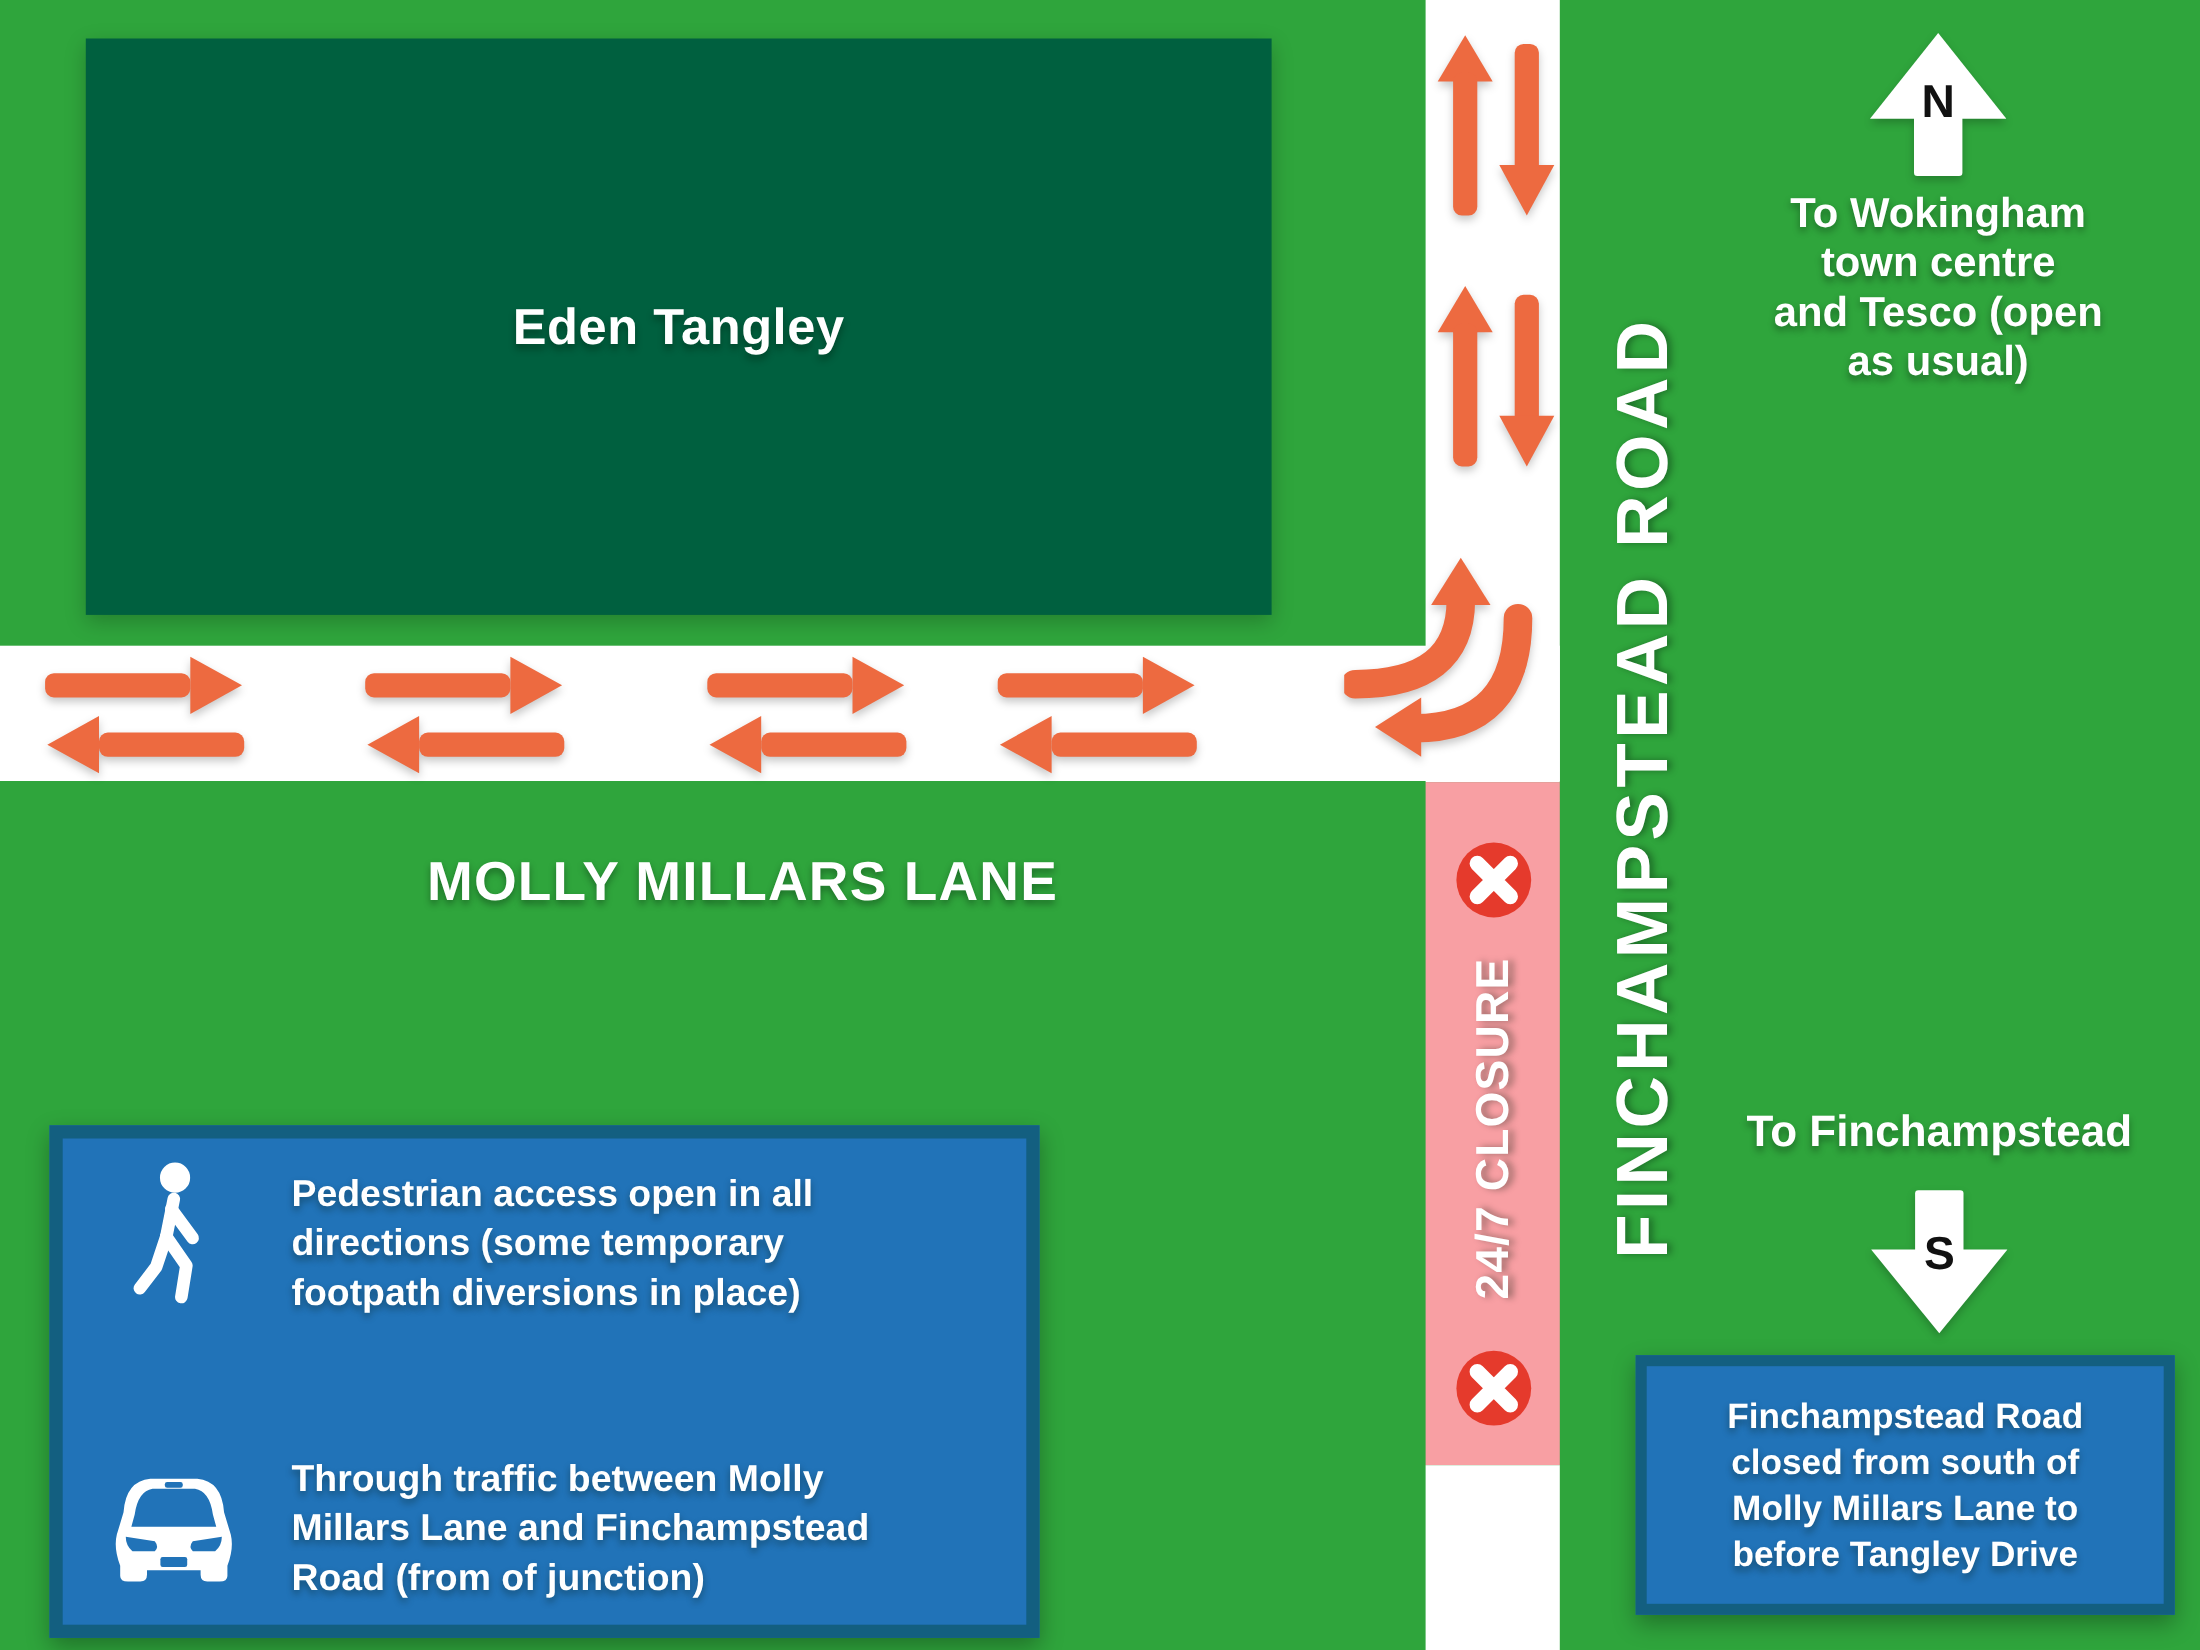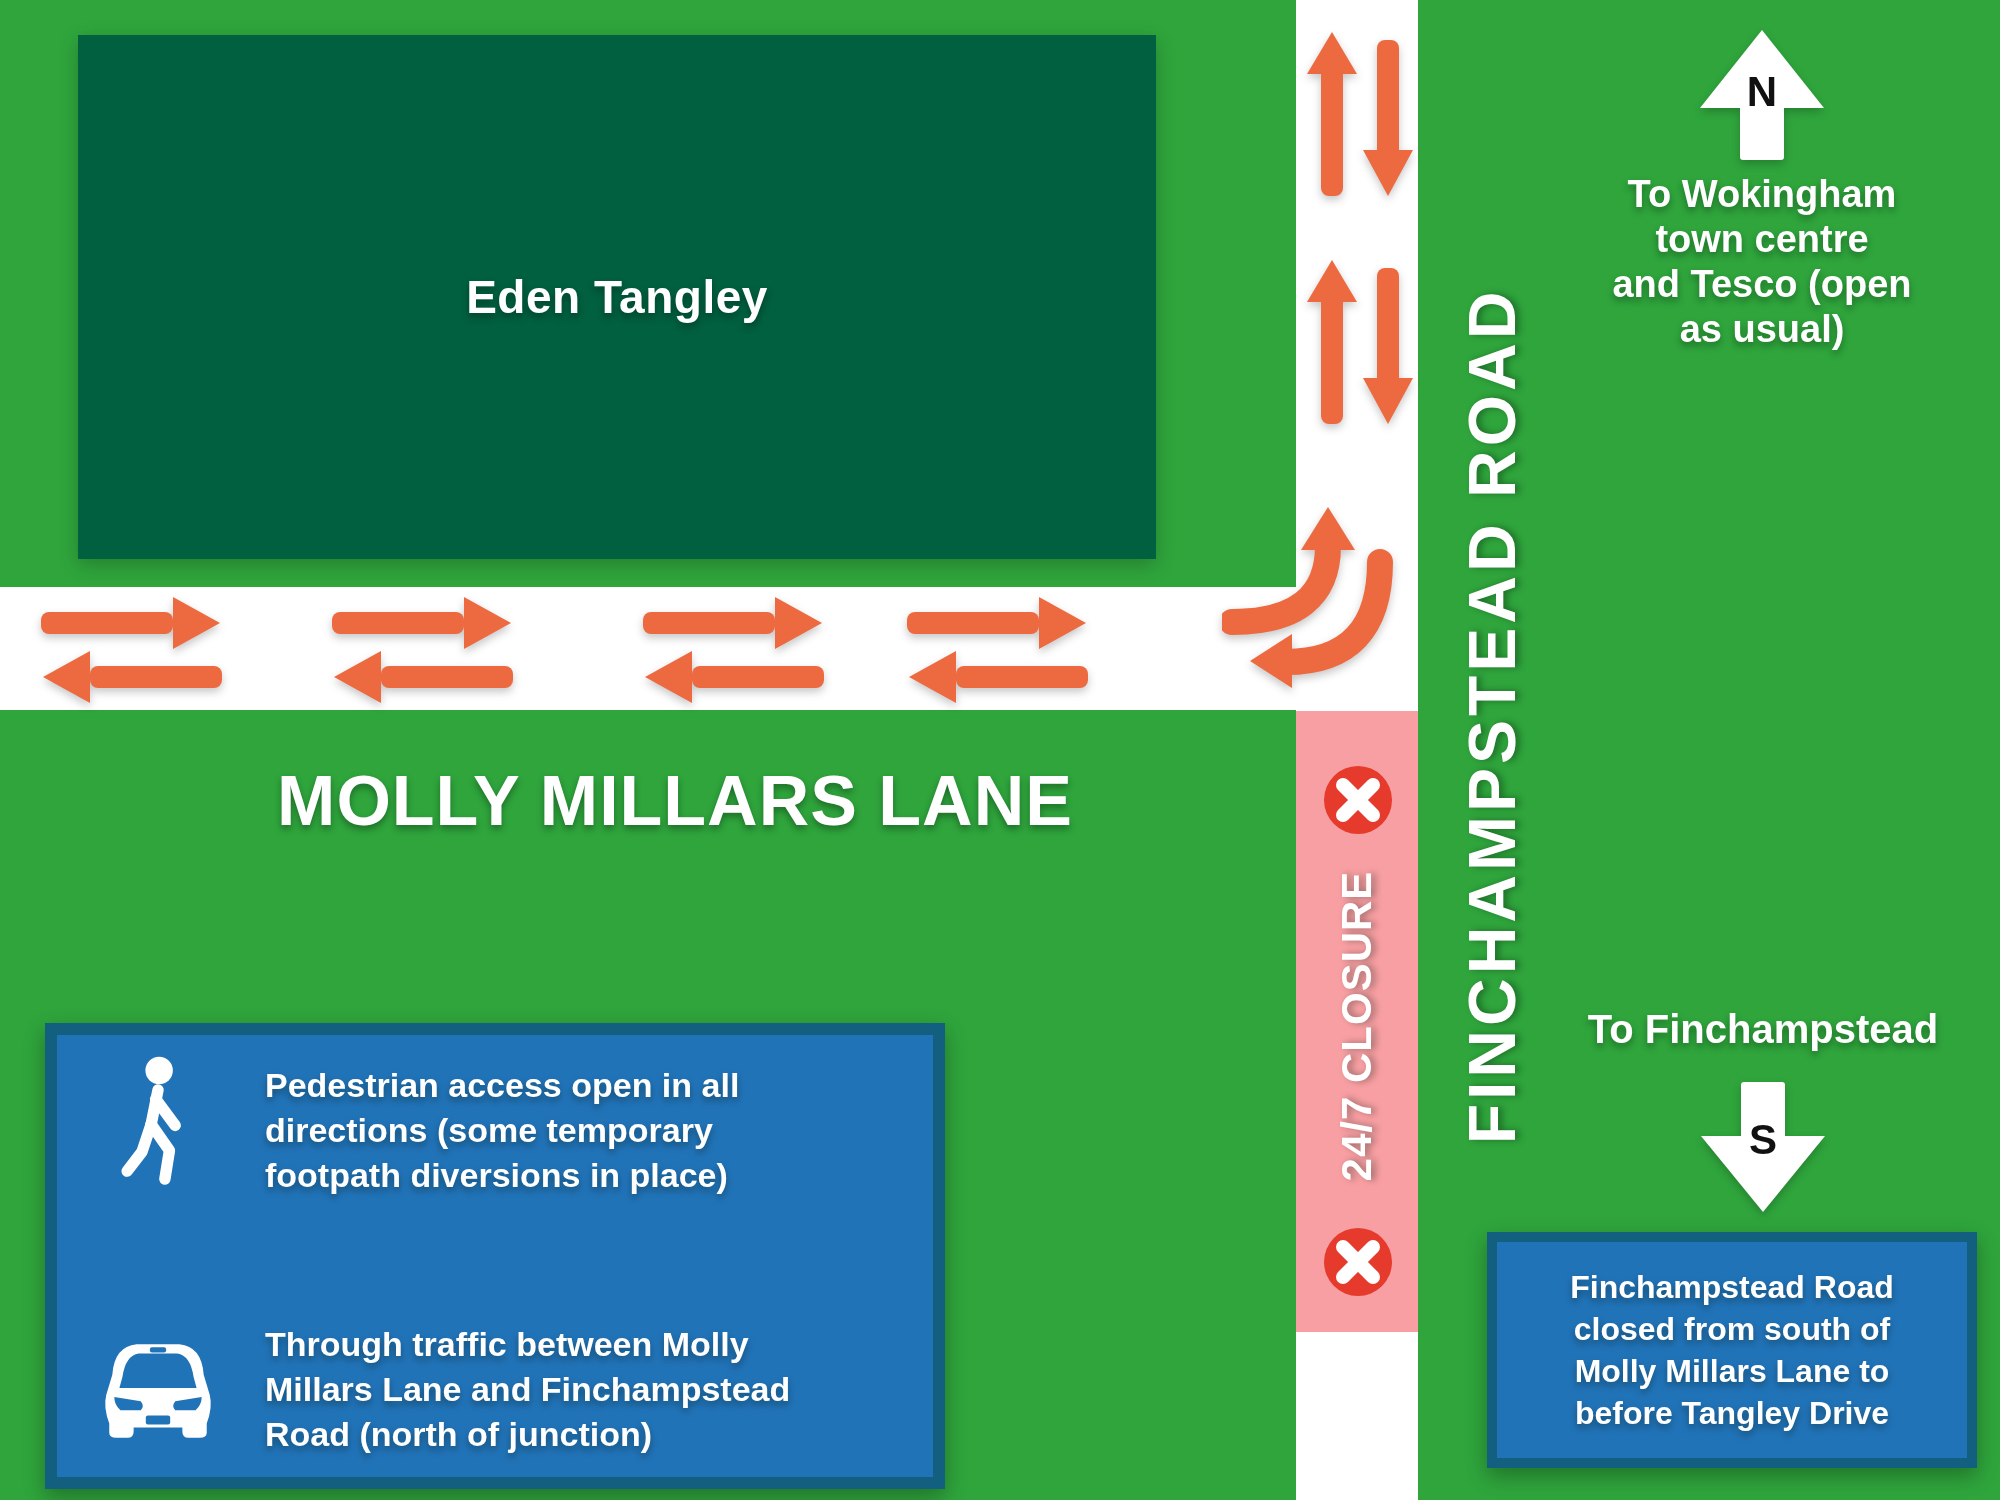--- a/index.html
+++ b/index.html
@@ -21,21 +21,21 @@
 
   .building{left:78px;top:35px;width:1078px;height:524px;background:var(--building-green,#00603f);
             box-shadow:0 6px 18px rgba(0,0,0,0.22);}
   .building-label{font-size:46px;letter-spacing:.5px;}
 
   .h-road{left:0;top:587px;width:1418px;height:123px;background:var(--road-white,#fff);}
   .v-road-top{left:1296px;top:0;width:122px;height:711px;background:var(--road-white,#fff);}
   .closure-seg{left:1296px;top:711px;width:122px;height:621px;background:var(--closure-pink,#f89fa3);}
   .v-road-bottom{left:1296px;top:1332px;width:122px;height:168px;background:var(--road-white,#fff);}
 
-  .molly-label{left:260px;top:764px;width:830px;font-size:70px;line-height:74px;text-align:center;letter-spacing:1px;}
+  .molly-label{left:260px;top:764px;width:830px;font-size:50px;line-height:74px;text-align:center;letter-spacing:1px;}
   .finch-label{left:1052px;top:676px;width:880px;height:80px;transform:rotate(-90deg);
                font-size:66px;line-height:80px;text-align:center;letter-spacing:4px;}
   .closure-label{left:1192px;top:1003px;width:330px;height:46px;transform:rotate(-90deg);
                  font-size:42px;line-height:46px;text-align:center;letter-spacing:1px;}
 
   .dir-north-text{left:1512px;top:172px;width:500px;font-size:38px;line-height:45px;text-align:center;}
   .dir-south-text{left:1513px;top:1006px;width:500px;font-size:40px;line-height:46px;text-align:center;}
   .compass-letter{width:124px;font-size:42px;line-height:44px;text-align:center;color:var(--text-black,#111);text-shadow:none;}
 
   .legend-box{left:45px;top:1023px;width:900px;height:466px;background:var(--box-blue,#2173b8);
@@ -171,21 +171,21 @@
           <path class="white-fill" d="M20 40 Q22 12 44 10 L86 10 Q108 12 110 40 L116 60 Q119 72 113 88 L113 97 Q113 102 106 102 L95 102 Q89 102 89 96 L89 92 L41 92 L41 96 Q41 102 35 102 L24 102 Q17 102 17 97 L17 88 Q11 72 14 60 Z"></path>
           <path class="blue-fill" d="M30 42 Q33 21 46 19 L84 19 Q97 21 100 42 L103 53 L27 53 Z"></path>
           <rect class="blue-fill" x="57" y="13" width="16" height="5" rx="2"></rect>
           <path class="blue-fill" d="M22 62 L48 66 Q52 71 48 75 L28 75 Q22 70 22 62 Z"></path>
           <path class="blue-fill" d="M108 62 L82 66 Q78 71 82 75 L102 75 Q108 70 108 62 Z"></path>
           <rect class="blue-fill" x="53" y="80" width="24" height="9" rx="2"></rect>
         </svg>
       </div>
       <div class="legend-text ml ts">Through traffic between Molly
 Millars Lane and Finchampstead
-Road (north of junction)</div>
+Road (from of junction)</div>
     </div>
   </div>
 
   <div class="abs closure-box">
     <div class="ml ts">Finchampstead Road
 closed from south of
 Molly Millars Lane to
 before Tangley Drive</div>
   </div>
 

